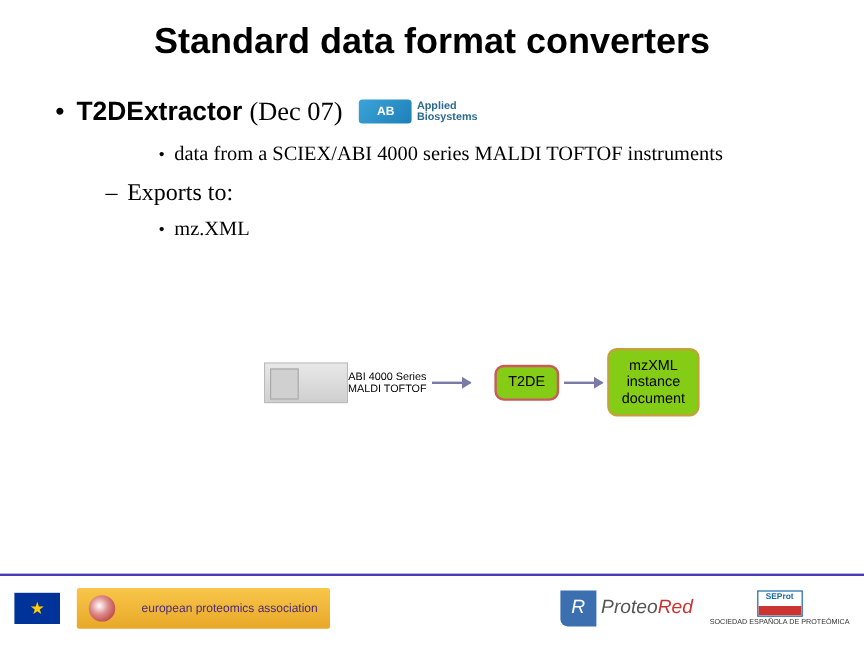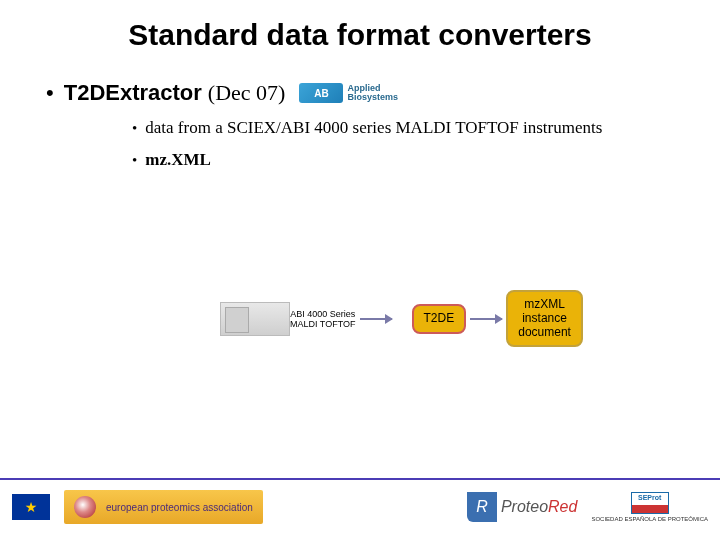--- a/index.html
+++ b/index.html
@@ -44,21 +44,21 @@
   }
   .bullet-l2 .dash { margin-right: 8px; }
   .bullet-l3 {
     font-family: "Times New Roman", serif;
     font-size: 17px;
     color: #000;
     padding-left: 92px;
     margin-bottom: 12px;
   }
   .bullet-l3 .dot { margin-right: 8px; font-size: 15px; }
-  .bold { font-weight: bold; }
+  .bold { font-weight: normal; }
   .ab-logo {
     display: inline-flex;
     align-items: center;
     margin-left: 4px;
   }
   .ab-mark {
     width: 44px;
     height: 20px;
     background: linear-gradient(135deg, #3ba4d8 0%, #1e7fb8 100%);
     border-radius: 3px;
@@ -128,21 +128,21 @@
     border-top: 5px solid transparent;
     border-bottom: 5px solid transparent;
   }
   .box {
     border: 2px solid;
     border-radius: 8px;
     padding: 6px 10px;
     font-size: 12px;
     text-align: center;
     line-height: 1.15;
-    background: #eab308;
+    background: #84cc16;
   }
   .box-t2de {
     border-color: #cc5a5a;
     color: #000;
     min-width: 50px;
     margin-left: 16px;
   }
   .box-out {
     border-color: #c3a23a;
     color: #000;
@@ -168,21 +168,21 @@
     color: #ffcc00; font-size: 14px;
   }
   .footer .eupa {
     background: linear-gradient(#f8c64a, #e8a828);
     color: #4a2b7a;
     font-size: 10px;
     padding: 6px 10px;
     border-radius: 2px;
     display: flex;
     align-items: center;
-    gap: 10px;
+    gap: 22px;
   }
   .footer .eupa-mark {
     width: 22px; height: 22px;
     background: radial-gradient(circle at 40% 40%, #fff 0%, #d88 40%, #a22 100%);
     border-radius: 50%;
     display: inline-block;
   }
   .footer .proteored {
     display: flex; align-items: center; gap: 4px;
     font-size: 16px;
@@ -239,20 +239,23 @@
         <span>Applied</span><br>
         <span>Biosystems</span>
       </span>
     </span>
   </div>
 
   <div class="bullet-l3">
     <span class="dot">•</span><span>data from a SCIEX/ABI 4000 series MALDI TOFTOF instruments</span>
   </div>
 
+  <div class="bullet-l2">
+    <span class="dash">–</span><span>Exports to:</span>
+  </div>
   <div class="bullet-l3">
     <span class="dot">•</span><span class="bold">mz.XML</span>
   </div>
 
   <div class="diagram">
     <div class="instrument">
       <div class="instrument-img"></div>
       <div class="instrument-label">
         <span>ABI 4000 Series</span><br>
         <span>MALDI TOFTOF</span>

